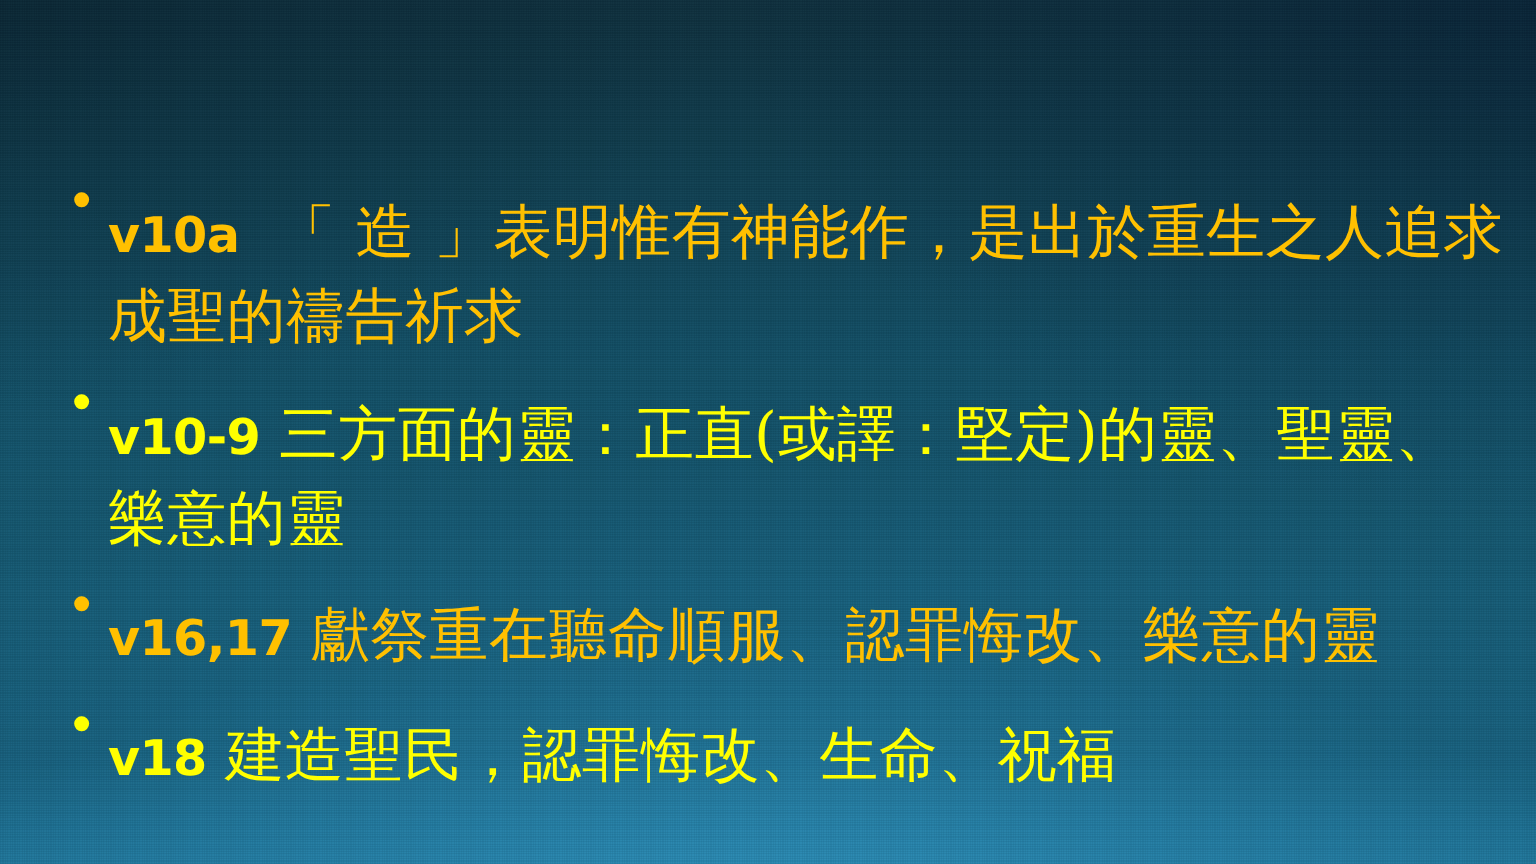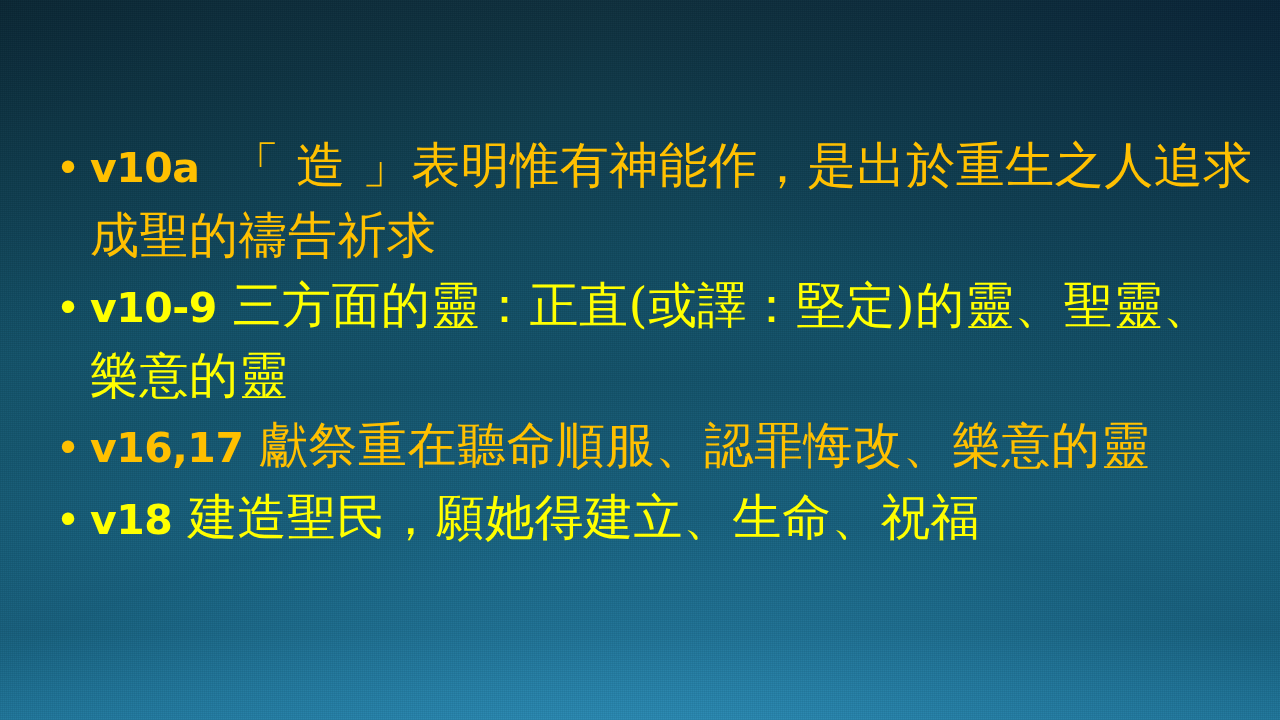--- a/index.html
+++ b/index.html
@@ -105,20 +105,21 @@
     user-select: none;
   }
 
   .bullet-text {
     flex: 1 1 auto;
     font-size: 49px;
     line-height: 68px;
     font-family: "DejaVu Serif", "Liberation Serif", serif;
     letter-spacing: 0.5px;
     word-break: break-word;
+    margin-top: 28px;
   }
 
   .verse-ref {
     font-family: "DejaVu Sans", "Liberation Sans", sans-serif;
     font-weight: bold;
     font-size: 41px;
     letter-spacing: -0.5px;
   }
 
   
@@ -155,17 +156,17 @@
       <span class="bullet-text"><span class="verse-ref">v10-9</span><span class="gap">&nbsp;</span><span>三方面的靈：正直(或譯：堅定)的靈、聖靈、樂意的靈</span></span>
     </li>
 
     <li class="bullet-row amber">
       <span class="bullet-marker">•</span>
       <span class="bullet-text"><span class="verse-ref">v16,17</span><span class="gap">&nbsp;</span><span>獻祭重在聽命順服、認罪悔改、樂意的靈</span></span>
     </li>
 
     <li class="bullet-row yellow">
       <span class="bullet-marker">•</span>
-      <span class="bullet-text"><span class="verse-ref">v18</span><span class="gap">&nbsp;</span><span>建造聖民，願她得建立、生命、祝福</span></span>
+      <span class="bullet-text"><span class="verse-ref">v18</span><span class="gap">&nbsp;</span><span>建造聖民，認罪悔改、生命、祝福</span></span>
     </li>
 
   </ul>
 </div>
 
 </body></html>

